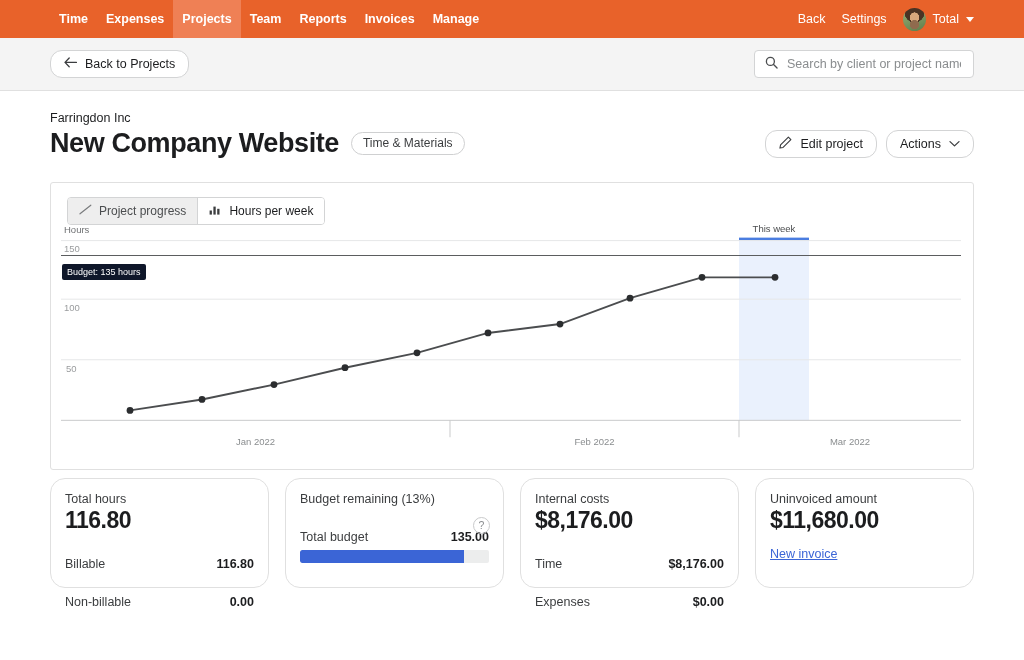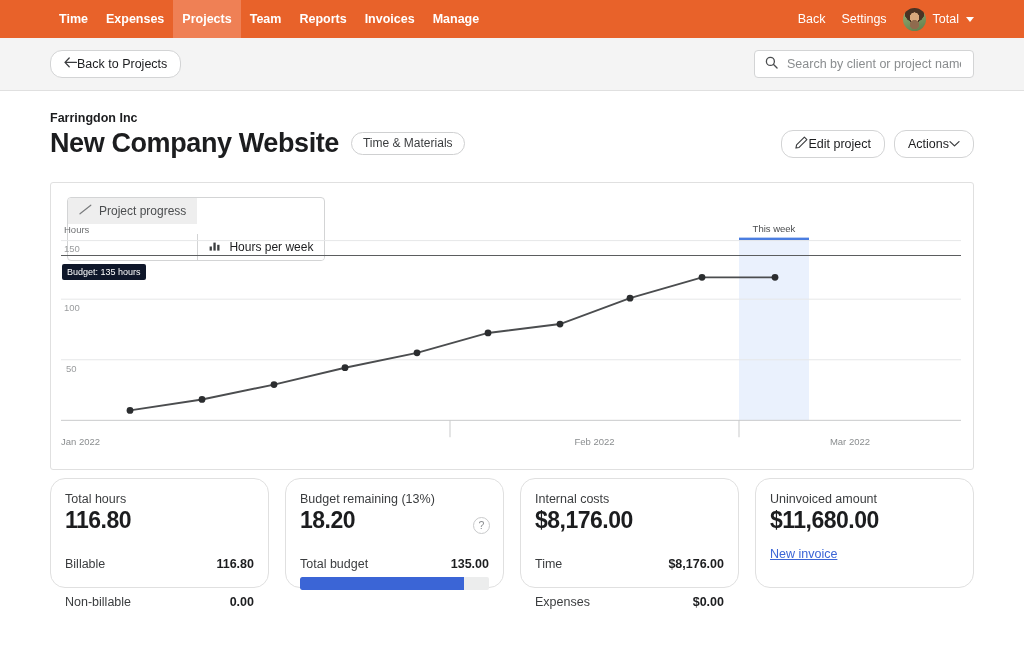--- a/index.html
+++ b/index.html
@@ -64,42 +64,42 @@
   .subheader {
     height: 53px;
     background: #f4f4f4;
     border-bottom: 1px solid #e0e0e0;
     display: flex; align-items: center;
     padding: 0 50px;
   }
   .btn {
     background: #fff; border: 1px solid #d3d4d5; border-radius: 12px;
     font-size: 12.5px; color: #1c1d1f; cursor: pointer;
-    display: inline-flex; align-items: center; 
+    display: inline-flex; align-items: center; gap: 8px;
     padding: 0 13px; height: 28px;
     font-family: "Liberation Sans", sans-serif;
     white-space: nowrap;
   }
   .search-box {
     margin-left: auto;
     width: 220px; height: 28px;
     background: #fff; border: 1px solid #d3d4d5; border-radius: 4px;
     display: flex; align-items: center; gap: 7px; padding: 0 10px;
   }
   .search-box input {
     border: none; outline: none; font-size: 12.5px; width: 100%;
     font-family: "Liberation Sans", sans-serif; color: #1c1d1f;
     background: transparent;
   }
   .search-box input::placeholder { color: #8a8d8f; }
 
   
   .page { padding: 20px 50px 0 50px; }
 
-  .client-name { font-size: 12.5px; font-weight: bold; color: #1c1d1f; }
+  .client-name { font-size: 12.5px; font-weight: normal; color: #1c1d1f; }
   .title-row { display: flex; align-items: center; margin-top: 3px; }
   .proj-title { font-size: 27px; font-weight: bold; letter-spacing: -0.4px; }
   .pill {
     margin-left: 12px;
     border: 1px solid #cfd0d1; border-radius: 20px;
     font-size: 12px; color: #3b3d3f;
     padding: 3px 11px 4px 11px;
     white-space: nowrap;
   }
   .title-actions { margin-left: auto; display: flex; gap: 9px; align-items: flex-end; }
@@ -117,21 +117,21 @@
     display: flex; border: 1px solid #d3d4d5; border-radius: 4px; overflow: hidden;
     background: #fff;
   }
   .seg {
     display: flex; align-items: center; gap: 7px;
     height: 26px; padding: 0 11px;
     font-size: 12px; color: #1c1d1f; cursor: pointer;
     background: #fff; white-space: nowrap;
   }
   .seg.active { background: #eeeeee; color: #4b4d4f; }
-  .seg + .seg { border-left: 1px solid #d3d4d5; margin-top: 36px; }
+  .seg + .seg { border-left: 1px solid #d3d4d5; }
 
   .plot { position: absolute; left: 0; top: 0; width: 100%; height: 100%; }
 
   
   .cards {
     display: flex; margin-top: 8px;
   }
   .card {
     width: 232px; height: 110px;
     border: 1px solid #e0e0e0; border-radius: 15px;
@@ -291,21 +291,21 @@
     <div style="position:absolute;left:13px;top:41px;font-size:9.5px;color:#6f7173;">Hours</div>
     <div style="position:absolute;left:13px;top:60px;font-size:9.5px;color:#9a9c9e;">150</div>
     <div style="position:absolute;left:13px;top:119px;font-size:9.5px;color:#9a9c9e;">100</div>
     <div style="position:absolute;left:15px;top:180px;font-size:9.5px;color:#9a9c9e;">50</div>
 
     <div style="position:absolute;left:11px;top:81px;background:#0f172a;color:#fff;font-size:9px;
                 padding:2.5px 5px 3px 5px;border-radius:2px;white-space:nowrap;">Budget: 135 hours</div>
 
     <div style="position:absolute;left:688px;top:40px;width:70px;text-align:center;font-size:9.5px;color:#4b4d4f;">This week</div>
 
-    <div style="position:absolute;left:10px;top:253px;width:389px;text-align:left;font-size:9.5px;color:#8a8d8f;">Jan 2022</div>
+    <div style="position:absolute;left:10px;top:253px;width:389px;text-align:center;font-size:9.5px;color:#8a8d8f;">Jan 2022</div>
     <div style="position:absolute;left:399px;top:253px;width:289px;text-align:center;font-size:9.5px;color:#8a8d8f;">Feb 2022</div>
     <div style="position:absolute;left:688px;top:253px;width:222px;text-align:center;font-size:9.5px;color:#8a8d8f;">Mar 2022</div>
   </div>
 
   <div class="cards">
 
     <div class="card">
       <div class="card-label">Total hours</div>
       <div class="card-value">116.80</div>
       <div class="card-row">
@@ -313,21 +313,20 @@
         <span class="v">116.80</span>
       </div>
       <div class="card-row">
         <span class="k">Non-billable</span>
         <span class="v">0.00</span>
       </div>
     </div>
 
     <div class="card">
       <div class="card-label">Budget remaining (13%)</div>
-      <div class="card-value">18.20</div>
       <div class="help-badge">?</div>
       <div class="card-row">
         <span class="k">Total budget</span>
         <span class="v">135.00</span>
       </div>
       <div class="bar-track">
         <div class="bar-fill" id="budget-bar-fill" style="width: 87%;"></div>
       </div>
     </div>
 

